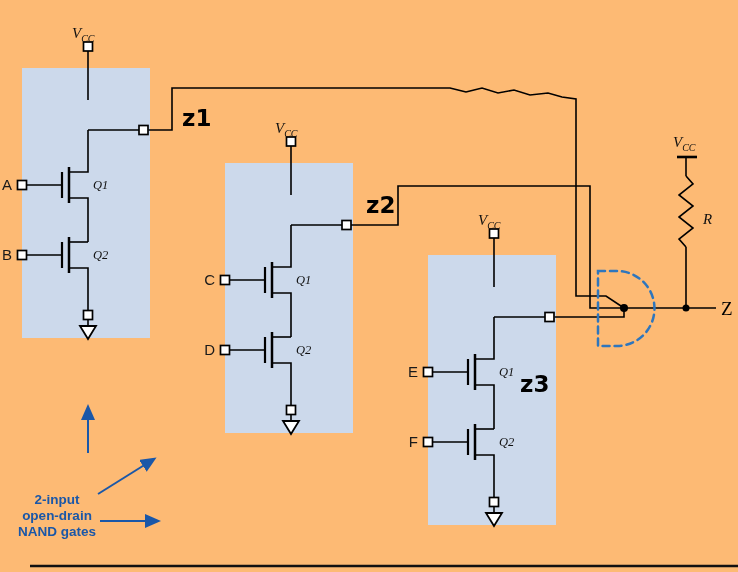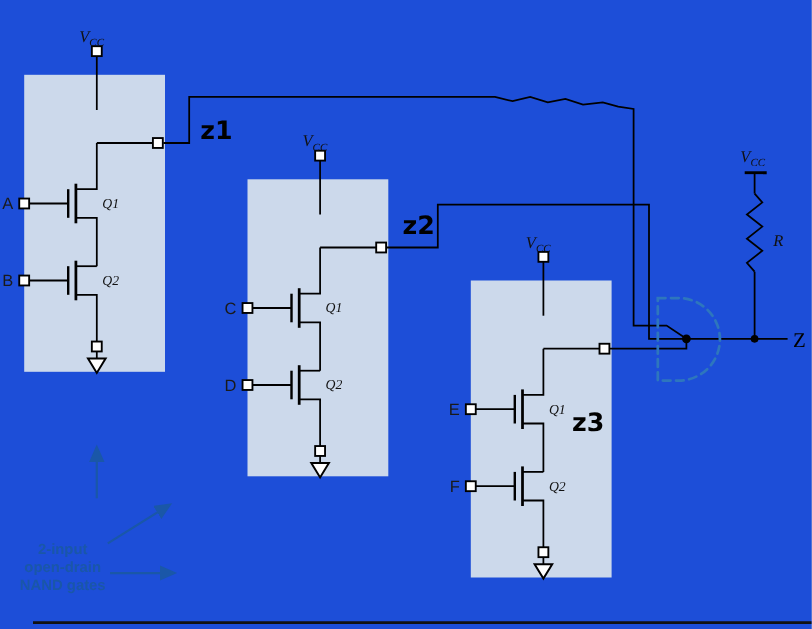--- a/index.html
+++ b/index.html
@@ -1,16 +1,16 @@
 <!DOCTYPE html>
 <html><head>
 <meta charset="utf-8">
 <style>
   html,body{margin:0;padding:0;background:#fff;}
-  .stage{position:relative;width:738px;height:572px;background:#1d4ed8;overflow:hidden;
+  .stage{position:relative;width:738px;height:572px;background:#fdba74;overflow:hidden;
          border-right:1px solid #9a9a9a;}
   svg{display:block;}
   .wire{stroke:#000;stroke-width:1.6;fill:none;}
   .bar{stroke:#000;stroke-width:2.2;fill:none;}
   .chan{stroke:#000;stroke-width:2.5;fill:none;}
   .term{fill:#fff;stroke:#000;stroke-width:1.7;}
   .gnd{fill:#fff;stroke:#000;stroke-width:1.8;}
   .lbl{font-family:"Liberation Sans",sans-serif;font-size:15px;fill:#1a1a1a;}
   .znode{font-family:"DejaVu Sans",sans-serif;font-size:23px;font-weight:bold;fill:#000;}
   .vcc{font-family:"Liberation Serif",serif;font-style:italic;font-size:15px;fill:#111;}

